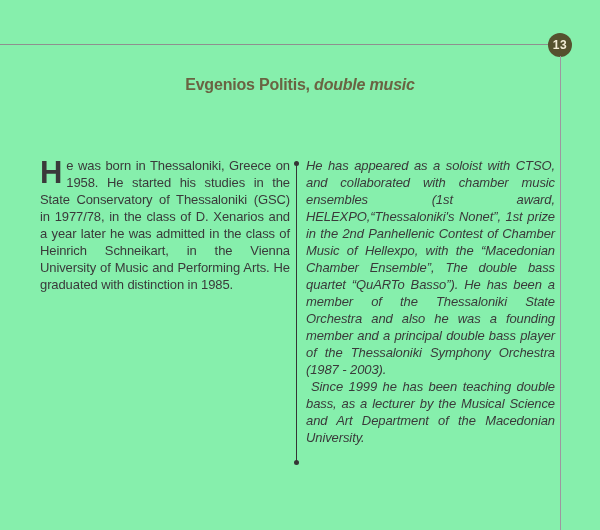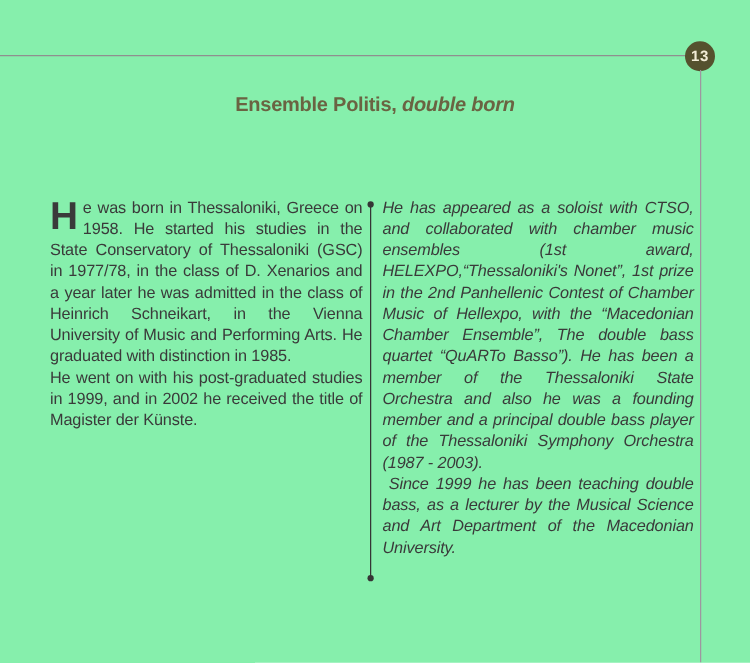--- a/index.html
+++ b/index.html
@@ -121,26 +121,25 @@
 
   <div class="top-rule"></div>
 
   <div class="page-badge">
     <span>13</span>
   </div>
 
   <div class="right-rule"></div>
 
   <h1 class="title">
-    <span>Ensemble Politis, </span><span class="instr">double born</span>
+    <span>Evgenios Politis, </span><span class="instr">double music</span>
   </h1>
 
   <div class="col col-left">
     <p><span class="dropcap">H</span><span>e was born in Thessaloniki, Greece on 1958. He started his studies in the State Conservatory of Thessaloniki (GSC) in 1977/78, in the class of D. Xenarios and a year later he was admitted in the class of Heinrich Schneikart, in the Vienna University of Music and Performing Arts. He graduated with distinction in 1985.</span></p>
-    <p>He went on with his post-graduated studies in 1999, and in 2002 he received the title of Magister der Künste.</p>
   </div>
 
   <div class="col-divider">
     <span class="dot dot-top"></span>
     <span class="dot dot-bottom"></span>
   </div>
 
   <div class="col col-right">
     <p>He has appeared as a soloist with CTSO, and collaborated with chamber music ensembles (1st award, HELEXPO,“Thessaloniki's Nonet”, 1st prize in the 2nd Panhellenic Contest of Chamber Music of Hellexpo, with the “Macedonian Chamber Ensemble”, The double bass quartet “QuARTo Basso”). He has been a member of the Thessaloniki State Orchestra and also he was a founding member and a principal double bass player of the Thessaloniki Symphony Orchestra (1987 - 2003).</p>
     <p class="indent">Since 1999 he has been teaching double bass, as a lecturer by the Musical Science and Art Department of the Macedonian University.</p>

